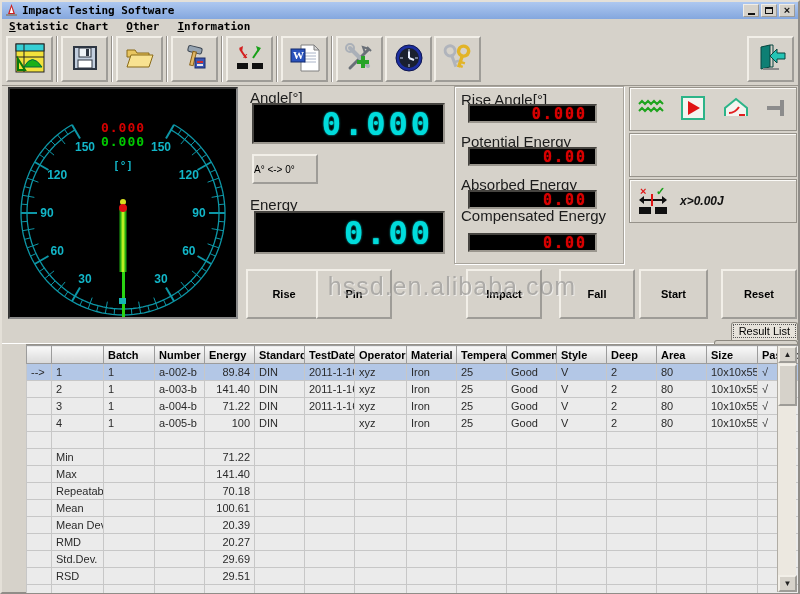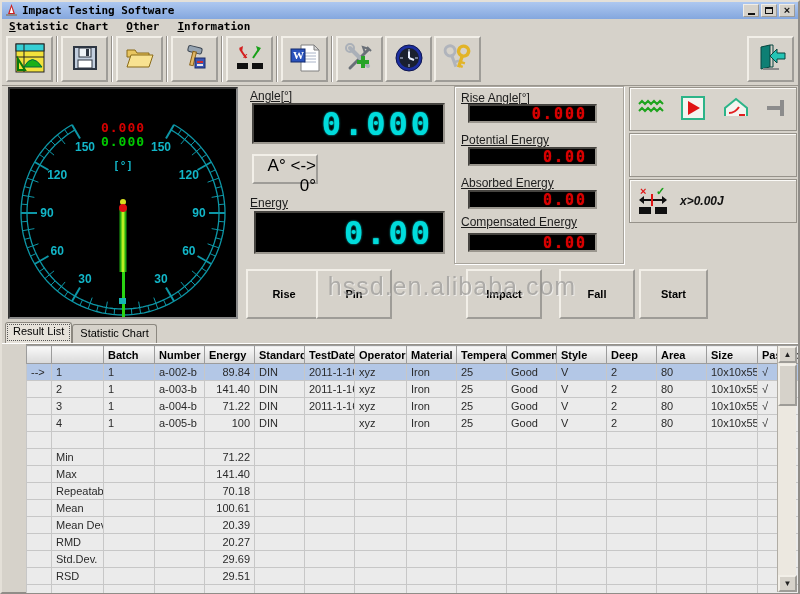--- a/index.html
+++ b/index.html
@@ -35,43 +35,43 @@
   .gauge-panel { position:absolute; left:6px; top:1px; width:230px; height:232px; background:#000; border:2px inset #888; }
   .gauge-overlay { position:absolute; left:0; width:100%; text-align:center; font-family:"DejaVu Sans Mono", monospace; font-weight:bold; }
   .gauge-red   { top:31px; color:#d40000; font-size:13px; letter-spacing:1px; }
   .gauge-green { top:45px; color:#00c800; font-size:13px; letter-spacing:1px; }
   .gauge-unit  { top:70px; color:#12b6c8; font-size:11px; }
 
   .groupbox { position:absolute; border:1px solid #a8a49c; box-shadow:inset 1px 1px 0 #fff, 1px 1px 0 #fff; }
   .angle-group { left:242px; top:0; width:207px; height:177px; border:none; box-shadow:none; }
   .rise-group  { left:452px; top:0; width:170px; height:178px; }
 
-  .panel-label { position:absolute; font-size:12px; color:#1c1c1c;text-decoration:underline; }
+  .panel-label { position:absolute; font-size:15px; color:#1c1c1c; }
 
   .lcd { position:absolute; background:#000; border:2px inset #9a968e; font-family:"DejaVu Sans Mono", monospace; font-weight:bold; text-align:right; overflow:hidden; }
   .lcd-cyan { color:#00dcdc; text-shadow:0 0 2px #00dcdc; }
   .lcd-red  { color:#d80000; text-shadow:0 0 1px #d80000; }
   .lcd-big  { left:8px; top:17px; width:193px; height:41px; font-size:32px; line-height:39px; padding-right:10px; letter-spacing:3px; }
   .lcd-med  { left:10px; top:125px; width:191px; height:43px; font-size:32px; line-height:41px; padding-right:10px; letter-spacing:3px; }
   .lcd-sm   { left:13px; width:129px; height:19px; font-size:15px; line-height:16px; padding-right:8px; letter-spacing:2px; }
 
-  .toggle-btn { position:absolute; left:8px; top:68px; width:66px; height:30px; background:#d6d2ca; border:2px outset #f2efe8; font-size:17px; color:#000; text-align:right; }
+  .toggle-btn { position:absolute; left:8px; top:68px; width:66px; height:30px; background:#d6d2ca; border:2px outset #f2efe8; font-size:10px; color:#000; text-align:left; }
 
   .side-panel { position:absolute; left:627px; width:168px; height:44px; background:#d8d4cc; border:1px solid #96928a; box-shadow:inset 1px 1px 0 #fbfaf7; display:flex; align-items:center; }
   .panel-1 { top:1px;  justify-content:space-between; padding:0 8px; }
   .panel-2 { top:47px; }
   .panel-3 { top:93px; padding-left:8px; gap:8px; }
   .threshold-label { font-weight:bold; font-style:italic; font-size:12px; color:#111; }
 
   .action-btn { position:absolute; top:183px; width:76px; height:50px; background:#d6d2ca; border:2px outset #f2efe8; font-weight:bold; font-size:11px; color:#000; text-align:center; font-family:"Liberation Sans", sans-serif; }
 
   .watermark { position:absolute; left:150px; top:186px; width:600px; text-align:center; font-size:25px; color:#8d8d8d; opacity:.55; letter-spacing:1px; text-shadow:1px 1px 0 #ffffff; pointer-events:none; font-family:"Liberation Sans", sans-serif; }
 
   
-  .tabs { height:22px; position:relative; padding-left:3px; display:flex; align-items:flex-end; border-bottom:1px solid #fff; }
+  .tabs { height:22px; position:relative; padding-left:9px; display:flex; align-items:flex-end; border-bottom:1px solid #fff;flex-direction:column; }
   .tab { border:1px solid #8c8880; border-bottom:none; background:#d6d2ca; padding:2px 7px 3px; font-size:11px; color:#000; border-radius:3px 3px 0 0; }
   .tab.active { background:#e6e2da; outline:1px dotted #555; outline-offset:-3px; height:21px; position:relative; z-index:2; }
   .tab.inactive { height:19px; }
 
   
   .table-area { height:249px; position:relative; background:#fde047; border-top:1px solid #96928a; overflow:hidden;margin-left:24px; }
   table#grid { border-collapse:collapse; table-layout:fixed; width:776px; }
   #grid th { background:linear-gradient(to bottom,#f9f9f9,#d9d9d9); border:1px solid #9c9c9c; font-weight:bold; font-size:11px; color:#000; text-align:left; padding:2px 4px; height:18px; white-space:nowrap; overflow:hidden; }
   #grid td { border:1px solid #c7c7c7; font-size:11px; color:#2a2a2a; padding:1px 4px; height:17px; background:#ebebeb; white-space:nowrap; overflow:hidden; }
   #grid tr.selected td { background:#b3c7e6; }
@@ -332,21 +332,21 @@
       <div class="lcd lcd-cyan lcd-med">0.00</div>
     </div>
 
     <div class="groupbox rise-group">
       <div class="panel-label" style="left:6px; top:4px;">Rise Angle[°]</div>
       <div class="lcd lcd-red lcd-sm" style="top:17px;">0.000</div>
       <div class="panel-label" style="left:6px; top:46px;">Potential Energy</div>
       <div class="lcd lcd-red lcd-sm" style="top:60px;">0.00</div>
       <div class="panel-label" style="left:6px; top:89px;">Absorbed Energy</div>
       <div class="lcd lcd-red lcd-sm" style="top:103px;">0.00</div>
-      <div class="panel-label" style="left:6px; top:128px;">Compensated Energy</div>
+      <div class="panel-label" style="left:6px; top:120px;">Compensated Energy</div>
       <div class="lcd lcd-red lcd-sm" style="top:146px;">0.00</div>
     </div>
 
     <div class="side-panel panel-1">
       <span><svg width="26" height="18" viewBox="0 0 26 18">
             <g stroke="#1ea41e" stroke-width="2" fill="none">
               <path d="M1 5 l3-3 3 3 3-3 3 3 3-3 3 3 3-3 3 3"></path>
               <path d="M1 12 l3-3 3 3 3-3 3 3 3-3 3 3 3-3 3 3"></path>
             </g>
           </svg></span>
@@ -377,20 +377,21 @@
             <rect x="17" y="22" width="12" height="7" fill="#101010"></rect>
           </svg></span>
       <span class="threshold-label">x&gt;0.00J</span>
     </div>
 
     <button class="action-btn" style="left:244px;">Rise</button>
     <button class="action-btn" style="left:314px;">Pin</button>
     <button class="action-btn" style="left:464px;">Impact</button>
     <button class="action-btn" style="left:557px;">Fall</button>
     <button class="action-btn" style="left:637px; width:69px;">Start</button>
+    <button class="action-btn" style="left:719px;">Reset</button>
 
     <div class="watermark">hssd.en.alibaba.com</div>
   </div>
 
   <div class="tabs">
     <div class="tab active">Result List</div>
     <div class="tab inactive">Statistic Chart</div>
   </div>
 
   <div class="table-area">

